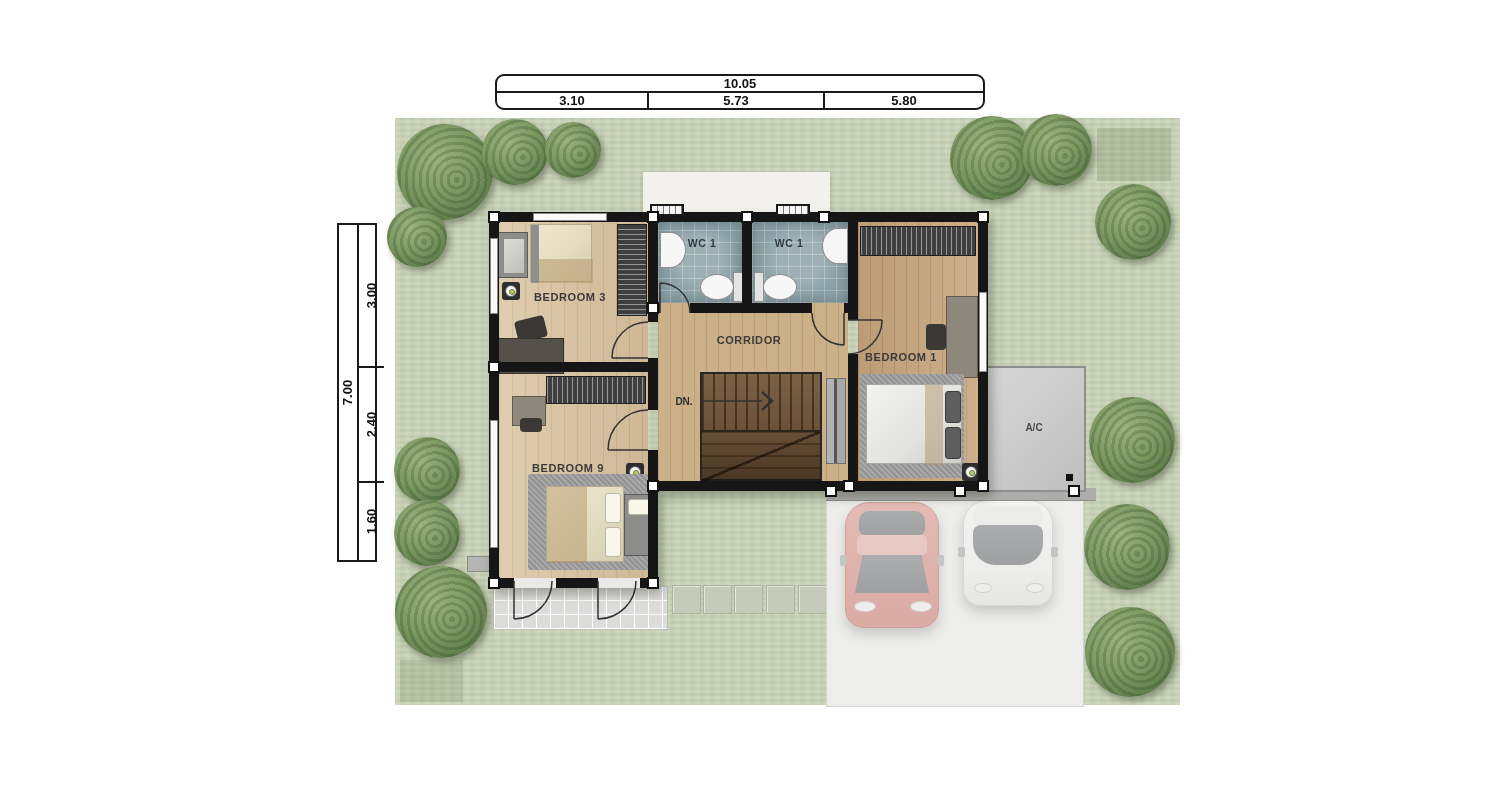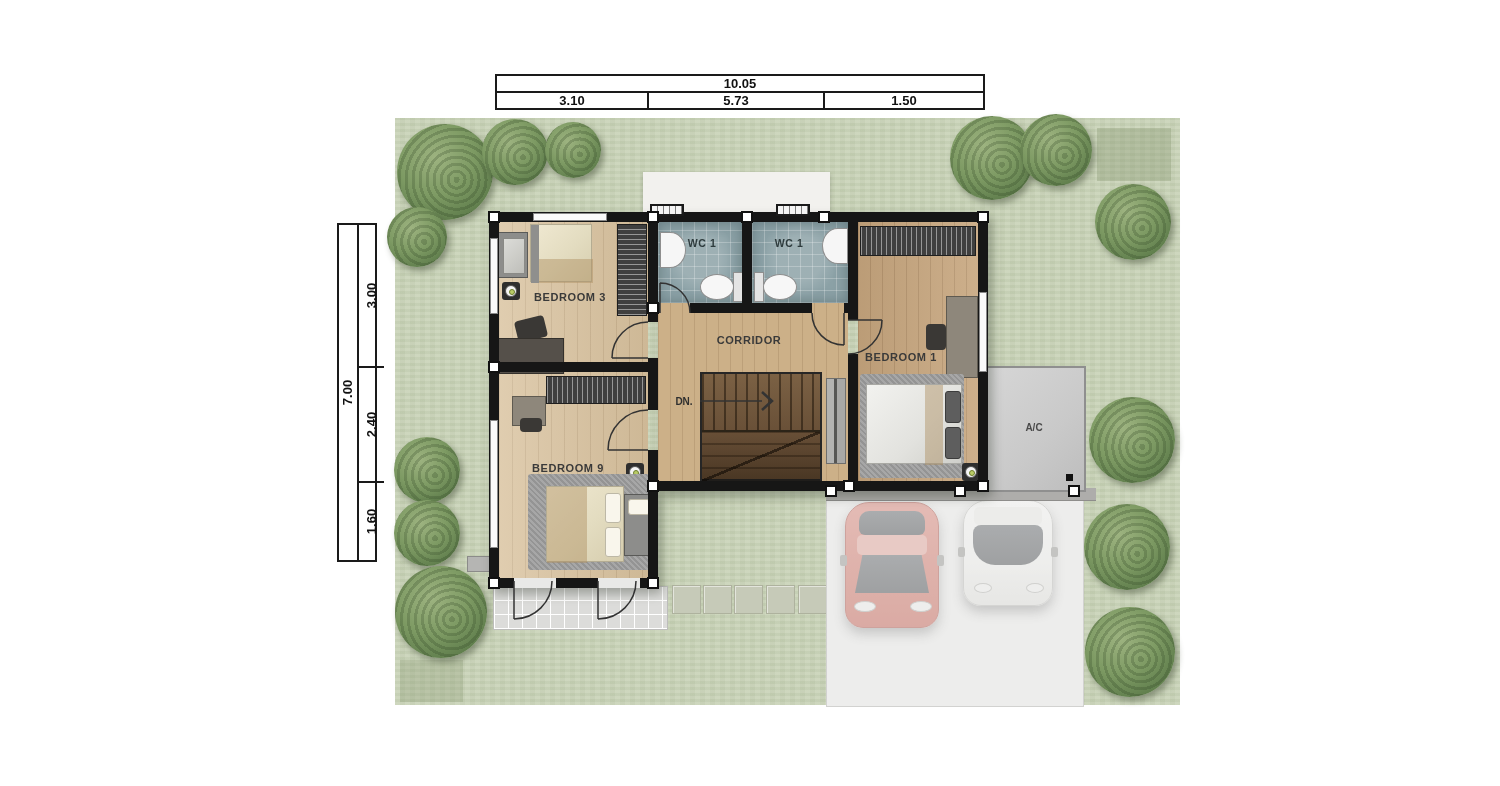--- a/index.html
+++ b/index.html
@@ -103,21 +103,21 @@
   .mirror{background:#9c9c99;border-radius:2px;}
 
   
   .rlabel{transform:translate(-50%,-50%);font-weight:bold;font-size:11px;color:#3a3a3a;
     letter-spacing:0.6px;white-space:nowrap;}
   .slabel{transform:translate(-50%,-50%);font-weight:bold;font-size:10px;color:#2f2f2f;white-space:nowrap;}
 
   
   .dimbox{background:#fff;border:2px solid #1a1a1a;box-sizing:border-box;display:flex;
     font-weight:bold;font-size:13px;color:#111;}
-  .dim-top{flex-direction:column;}
+  .dim-top{flex-direction:column;border-radius:9px;}
   .dim-top .row1{flex:1;display:flex;align-items:center;justify-content:center;border-bottom:2px solid #1a1a1a;}
   .dim-top .row2{flex:1;display:flex;}
   .dim-top .c{display:flex;align-items:center;justify-content:center;box-sizing:border-box;text-align:right;}
   .dim-left{flex-direction:row;}
   .dim-left .col1{width:18px;border-right:2px solid #1a1a1a;display:flex;align-items:center;justify-content:center;}
   .dim-left .col2{flex:1;display:flex;flex-direction:column;}
   .dim-left .r{display:flex;align-items:center;justify-content:center;box-sizing:border-box;}
   .vtext{transform:rotate(-90deg);white-space:nowrap;}
 </style>
 </head>
@@ -316,21 +316,21 @@
       <path d="M700 401 L762 401"></path>
       <path d="M762 392 L772 401 L762 410" stroke-width="2.5"></path>
     </g>
   </svg>
 
   <div class="abs dimbox dim-top" style="left:495px;top:74px;width:490px;height:36px;">
     <div class="row1">10.05</div>
     <div class="row2">
       <div class="c" style="width:150px;">3.10</div>
       <div class="c" style="width:178px;border-left:2px solid #1a1a1a;border-right:2px solid #1a1a1a;">5.73</div>
-      <div class="c" style="flex:1;">1.50</div>
+      <div class="c" style="flex:1;">5.80</div>
     </div>
   </div>
 
   <div class="abs dimbox dim-left" style="left:337px;top:223px;width:40px;height:339px;">
     <div class="col1">
       <span class="vtext">7.00</span>
     </div>
     <div class="col2">
       <div class="r" style="height:143px;border-bottom:2px solid #1a1a1a;">
           <span class="vtext">3.00</span>

